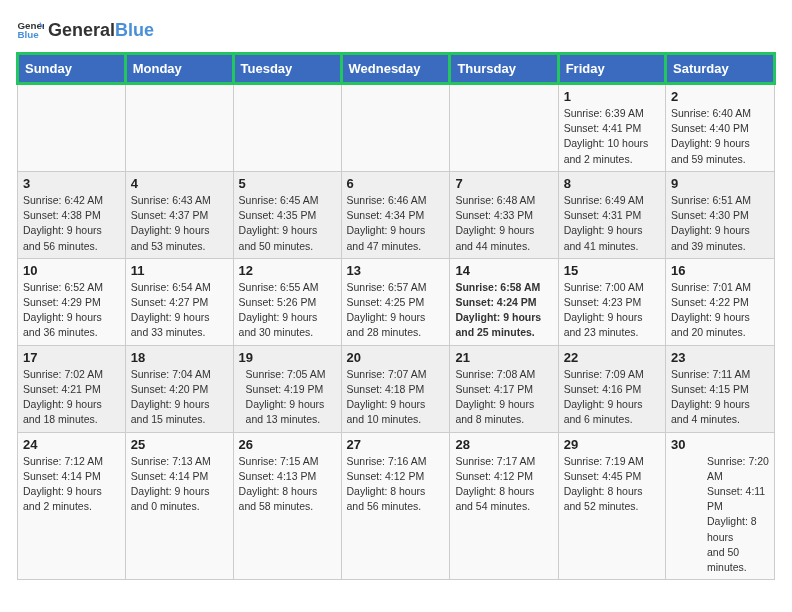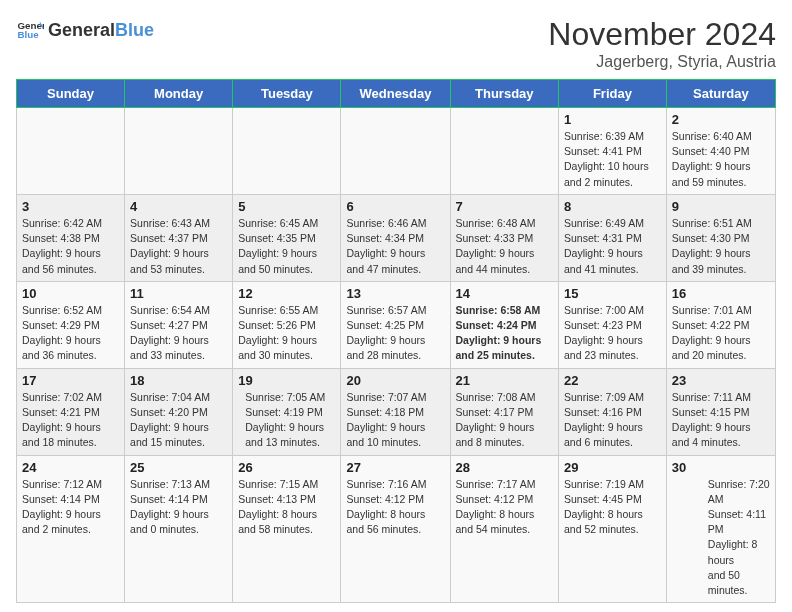--- a/index.html
+++ b/index.html
@@ -38,25 +38,25 @@
       color: #555;
     }
     table {
       width: 100%;
       border-collapse: collapse;
       font-size: 11px;
     }
     thead tr th {
       background-color: #3a6bbf;
       color: #fff;
-      text-align: center;
+      text-align: left;
       padding: 6px 6px;
       font-size: 13px;
       font-weight: bold;
-      border: 1px solid #22c55e;
+      border: 3px solid #22c55e;
     }
     tbody tr td {
       vertical-align: top;
       padding: 4px 5px;
       border: 1px solid #ccc;
       height: 80px;
       width: 110px;
     }
     tbody tr:nth-child(odd) td {
       background-color: #f9f9f9;
@@ -86,24 +86,20 @@
 <div class="header-area">
   <div class="logo">
     <svg class="logo-icon" viewBox="0 0 40 40" xmlns="http://www.w3.org/2000/svg">
       <text x="2" y="18" font-size="14" font-weight="bold" fill="#333">General</text>
       <text x="2" y="32" font-size="14" font-weight="bold" fill="#4a90d9">Blue</text>
       <polygon points="34,8 40,18 34,14" fill="#4a90d9"></polygon>
     </svg>
     <div>
       <span style="font-size:18px;font-weight:bold;color:#333;">General</span><span style="font-size:18px;font-weight:bold;color:#4a90d9;">Blue</span>
     </div>
-  </div>
-  <div class="title-area">
-    <div class="month-title">November 2024</div>
-    <div class="location-title">Jagerberg, Styria, Austria</div>
   </div>
 </div>
 
 <table>
   <thead>
     <tr>
       <th>Sunday</th>
       <th>Monday</th>
       <th>Tuesday</th>
       <th>Wednesday</th>

